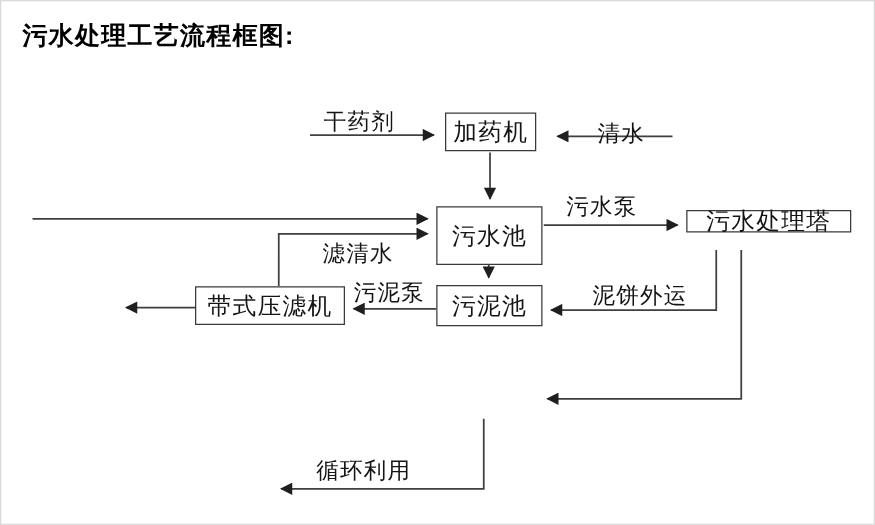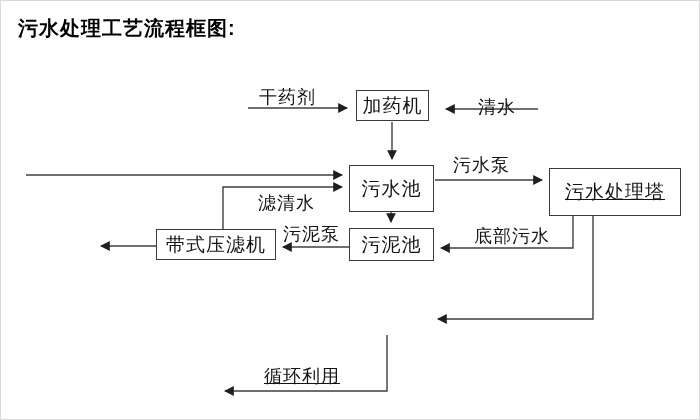--- a/index.html
+++ b/index.html
@@ -42,34 +42,34 @@
     position: absolute;
     font-size: 18px;
     color: #141414;
     white-space: nowrap;
     letter-spacing: 1px;
     background: transparent;
   }
   
   #n-dosing   { left: 355px; top: 89px;  width: 73px;  height: 31px; }
   #n-sewage   { left: 348px; top: 164px; width: 85px;  height: 47px; }
-  #n-tower    { left: 548px; top: 167px; width: 132px; height: 48px; text-decoration: underline; }
+  #n-tower    { left: 548px; top: 167px; width: 132px; height: 18px; }
   #n-sludge   { left: 348px; top: 227px; width: 85px;  height: 33px; }
   #n-belt     { left: 155px; top: 228px; width: 120px; height: 31px; }
   #n-clean    { left: 338px; top: 300px; width: 92px;  height: 33px; }
   
   #l-dry      { left: 258px; top: 84px;  }
   #l-cw       { left: 477px; top: 82px; margin-top: 12px;  }
   #l-sand     { left: 171px; top: 154px; }
   #l-spump    { left: 452px; top: 152px; }
   #l-filtered { left: 257px; top: 190px; }
   #l-slpump   { left: 282px; top: 221px; }
   #l-bottom   { left: 473px; top: 223px; }
   #l-mudcake  { left: 14px;  top: 225px; }
-  #l-recycle  { left: 263px; top: 363px; text-decoration: underline; }
+  #l-recycle  { left: 252px; top: 363px; }
 </style>
 </head>
 <body>
 
 <div class="canvas">
 
   <div class="title">污水处理工艺流程框图:</div>
 
   <svg class="wires" width="700" height="420" viewBox="0 0 700 420">
     <defs>
@@ -97,16 +97,16 @@
   <div class="node" id="n-sewage">污水池</div>
   <div class="node" id="n-tower">污水处理塔</div>
   <div class="node" id="n-sludge">污泥池</div>
   <div class="node" id="n-belt">带式压滤机</div>
 
   <span class="flabel" id="l-dry">干药剂</span>
   <span class="flabel" id="l-cw">清水</span>
   <span class="flabel" id="l-spump">污水泵</span>
   <span class="flabel" id="l-filtered">滤清水</span>
   <span class="flabel" id="l-slpump">污泥泵</span>
-  <span class="flabel" id="l-bottom">底部污水</span>
+  <span class="flabel" id="l-bottom">泥饼外运</span>
   <span class="flabel" id="l-recycle">循环利用</span>
 
 </div>
 
 </body></html>

